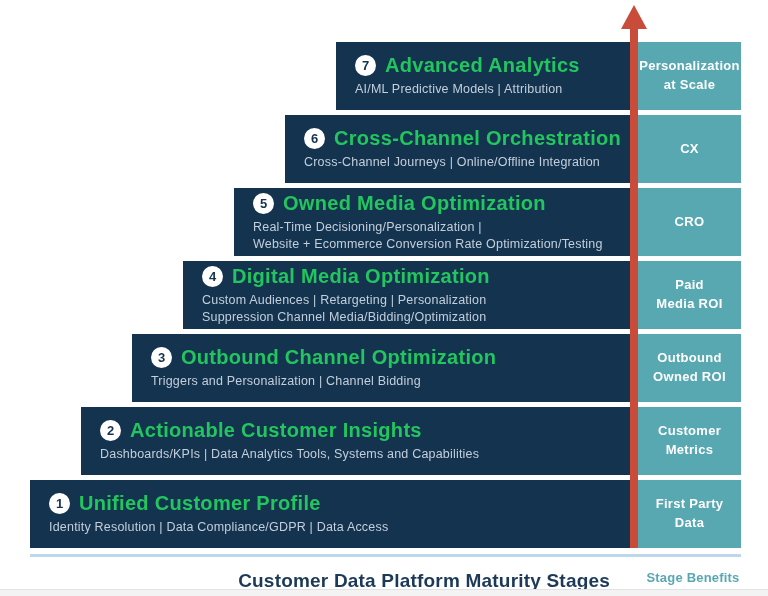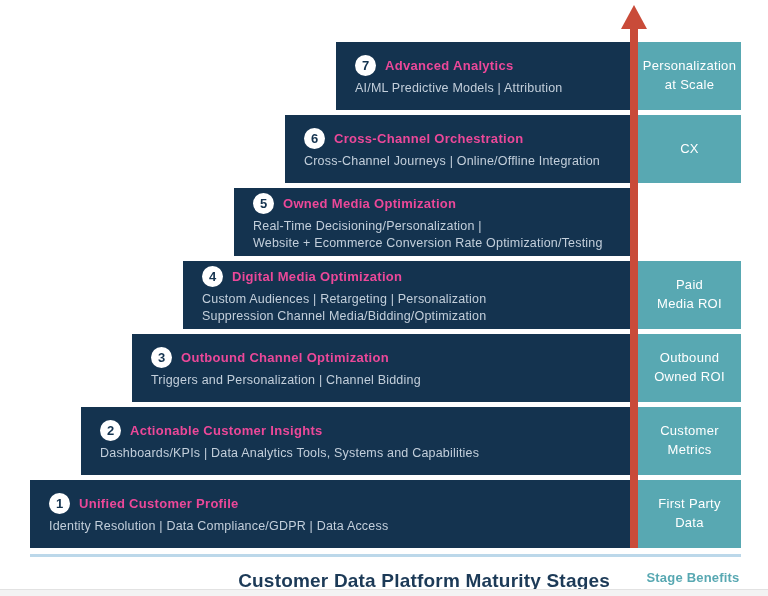--- a/index.html
+++ b/index.html
@@ -45,32 +45,32 @@
   }
   .titlerow{display:flex; align-items:center;}
   .badge{
     width:21px;height:21px;border-radius:50%;
     background:#ffffff;color:var(--navy,#14334F);
     font-size:13px;font-weight:bold;
     display:flex;align-items:center;justify-content:center;
     margin-right:9px; flex:0 0 auto;
   }
   .stage-title{
-    font-size:13px;font-weight:bold;letter-spacing:0.3px;color:#ec4899;
+    font-size:20px;font-weight:bold;letter-spacing:0.3px;color:#22c55e;
   }
   .stage-subtitle{
     font-size:12.5px; color:#C3CFDB;
     margin-top:4px; line-height:1.3;
     white-space:pre-line; letter-spacing:0.2px;
   }
   .benefit{
     position:absolute;
     right:0; width:103px; top:0; bottom:0;
     background:var(--teal,#58A8B2);
-    color:#ffffff; font-size:13px; font-weight:normal;
+    color:#ffffff; font-size:13px; font-weight:bold;
     display:flex; align-items:center; justify-content:center;
     text-align:center; line-height:1.45;
     white-space:pre-line; letter-spacing:0.3px;
   }
   .under-line{
     position:absolute;
     left:30px; top:554px; width:711px; height:3px;
     background:#BCD8EA;
   }
   .caption-stages{
@@ -126,20 +126,21 @@
 
     <div class="row" style="--indent:204px">
       <div class="bar">
         <div class="titlerow">
           <span class="badge">5</span>
           <span class="stage-title">Owned Media Optimization</span>
         </div>
         <div class="stage-subtitle">Real-Time Decisioning/Personalization |
 Website + Ecommerce Conversion Rate Optimization/Testing</div>
       </div>
+      <div class="benefit">CRO</div>
     </div>
 
     <div class="row" style="--indent:153px">
       <div class="bar">
         <div class="titlerow">
           <span class="badge">4</span>
           <span class="stage-title">Digital Media Optimization</span>
         </div>
         <div class="stage-subtitle">Custom Audiences | Retargeting | Personalization
 Suppression Channel Media/Bidding/Optimization</div>

